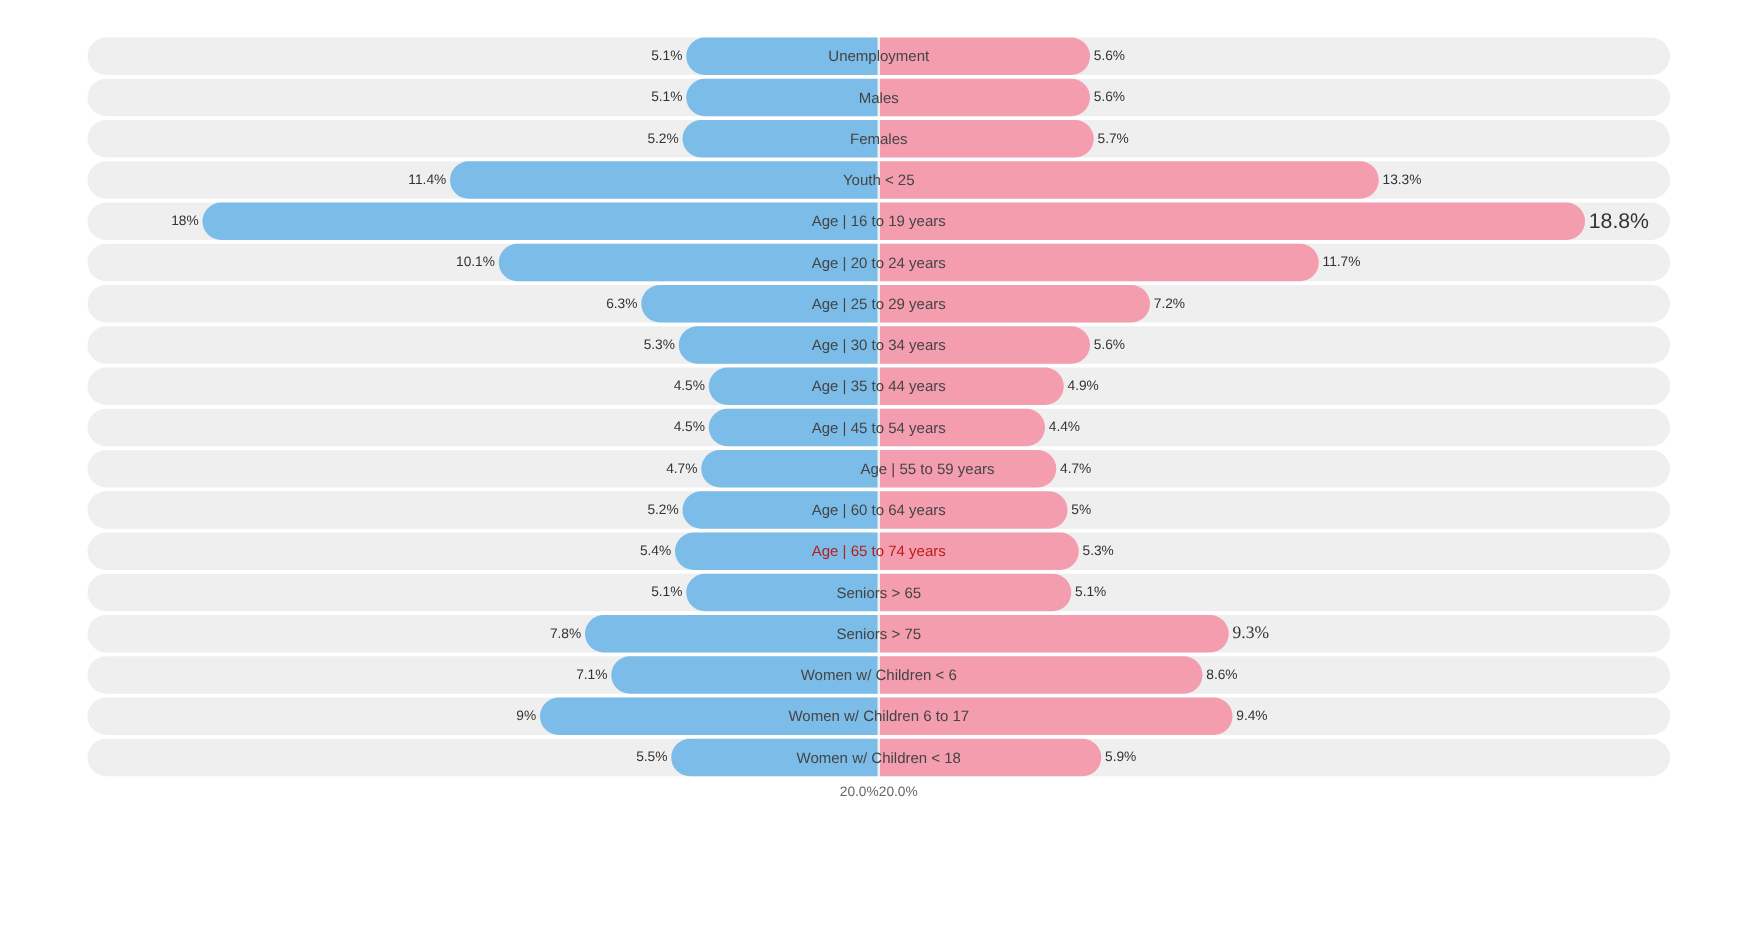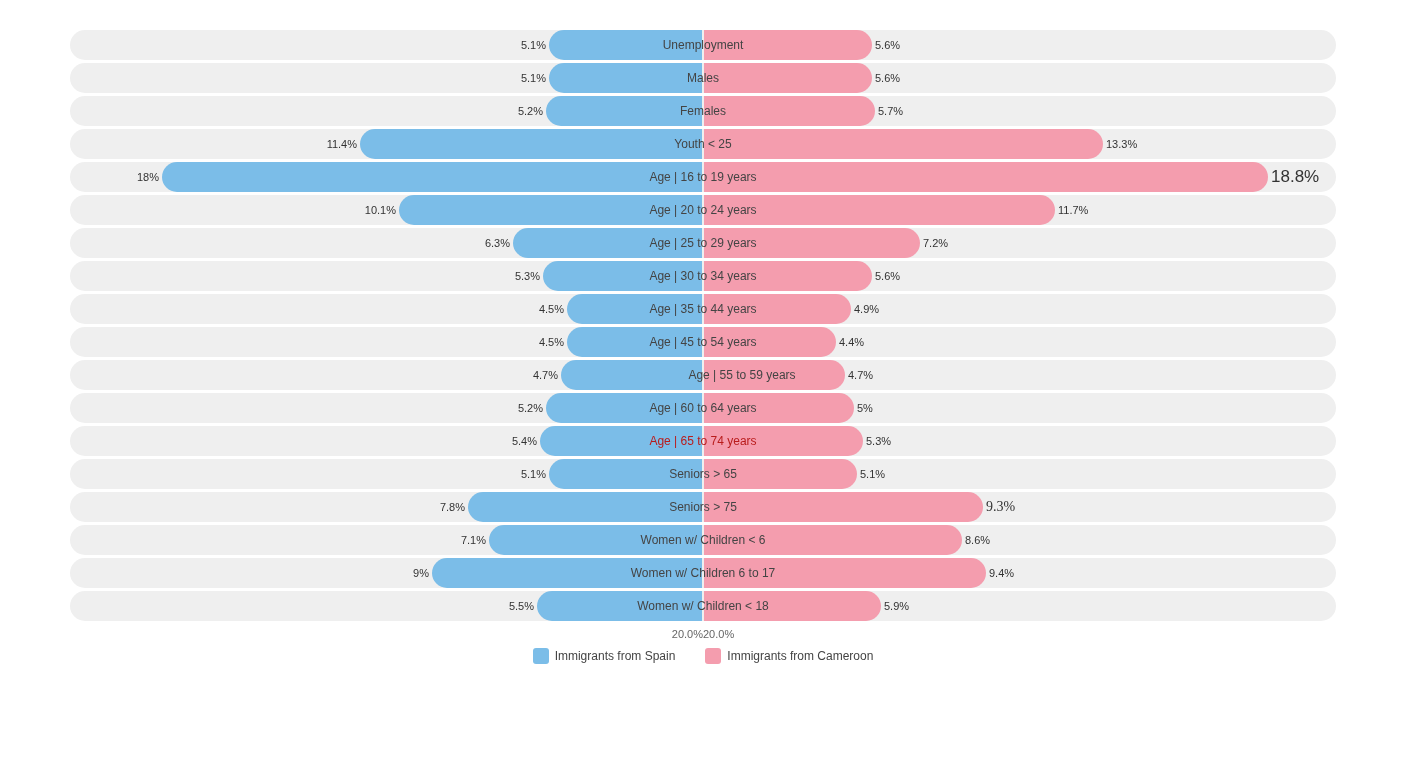--- a/index.html
+++ b/index.html
@@ -203,23 +203,13 @@
     <span></span>
     <span></span>
     <span></span>
     <span></span>
     <span></span>
     <span></span>
     <span></span>
     <span>20.0%</span>
   </div>
 
-  <div class="legend">
-    <div class="legend-item">
-      <div class="legend-color" style="background:#7bbde8;"></div>
-      <span>Immigrants from Spain</span>
-    </div>
-    <div class="legend-item">
-      <div class="legend-color" style="background:#f49dae;"></div>
-      <span>Immigrants from Cameroon</span>
-    </div>
-  </div>
 </div>
 
 </body></html>

